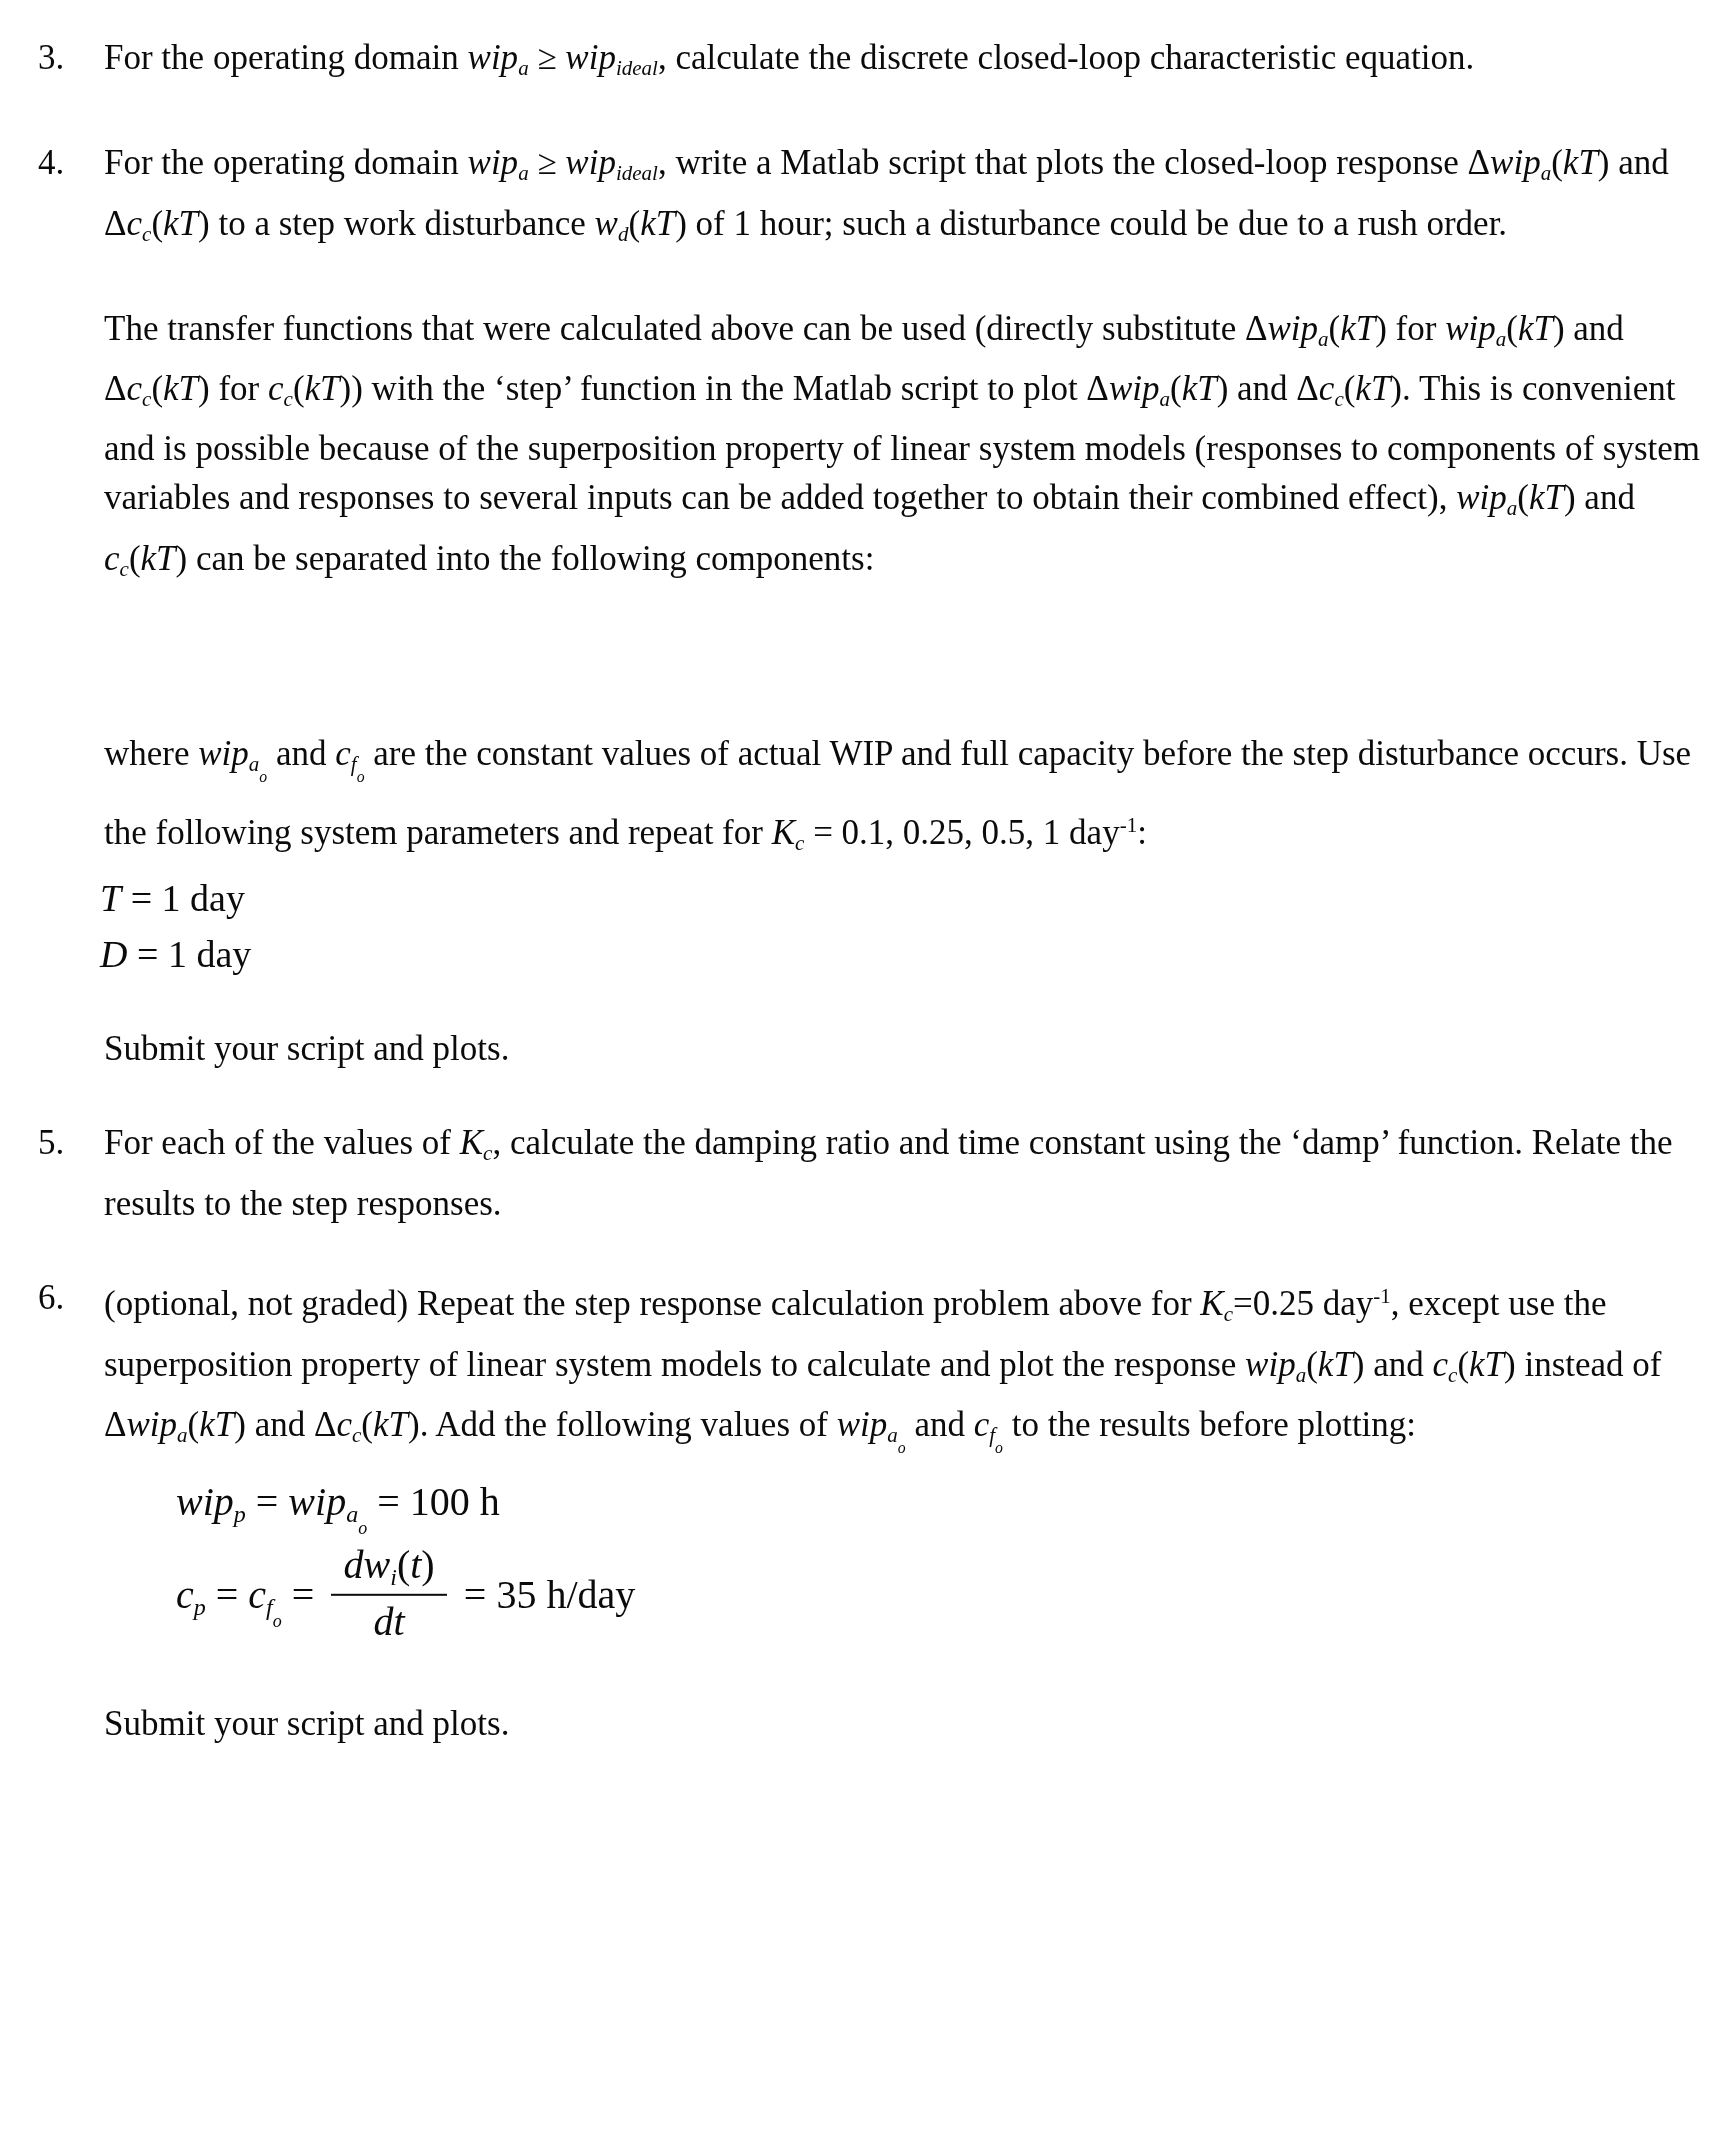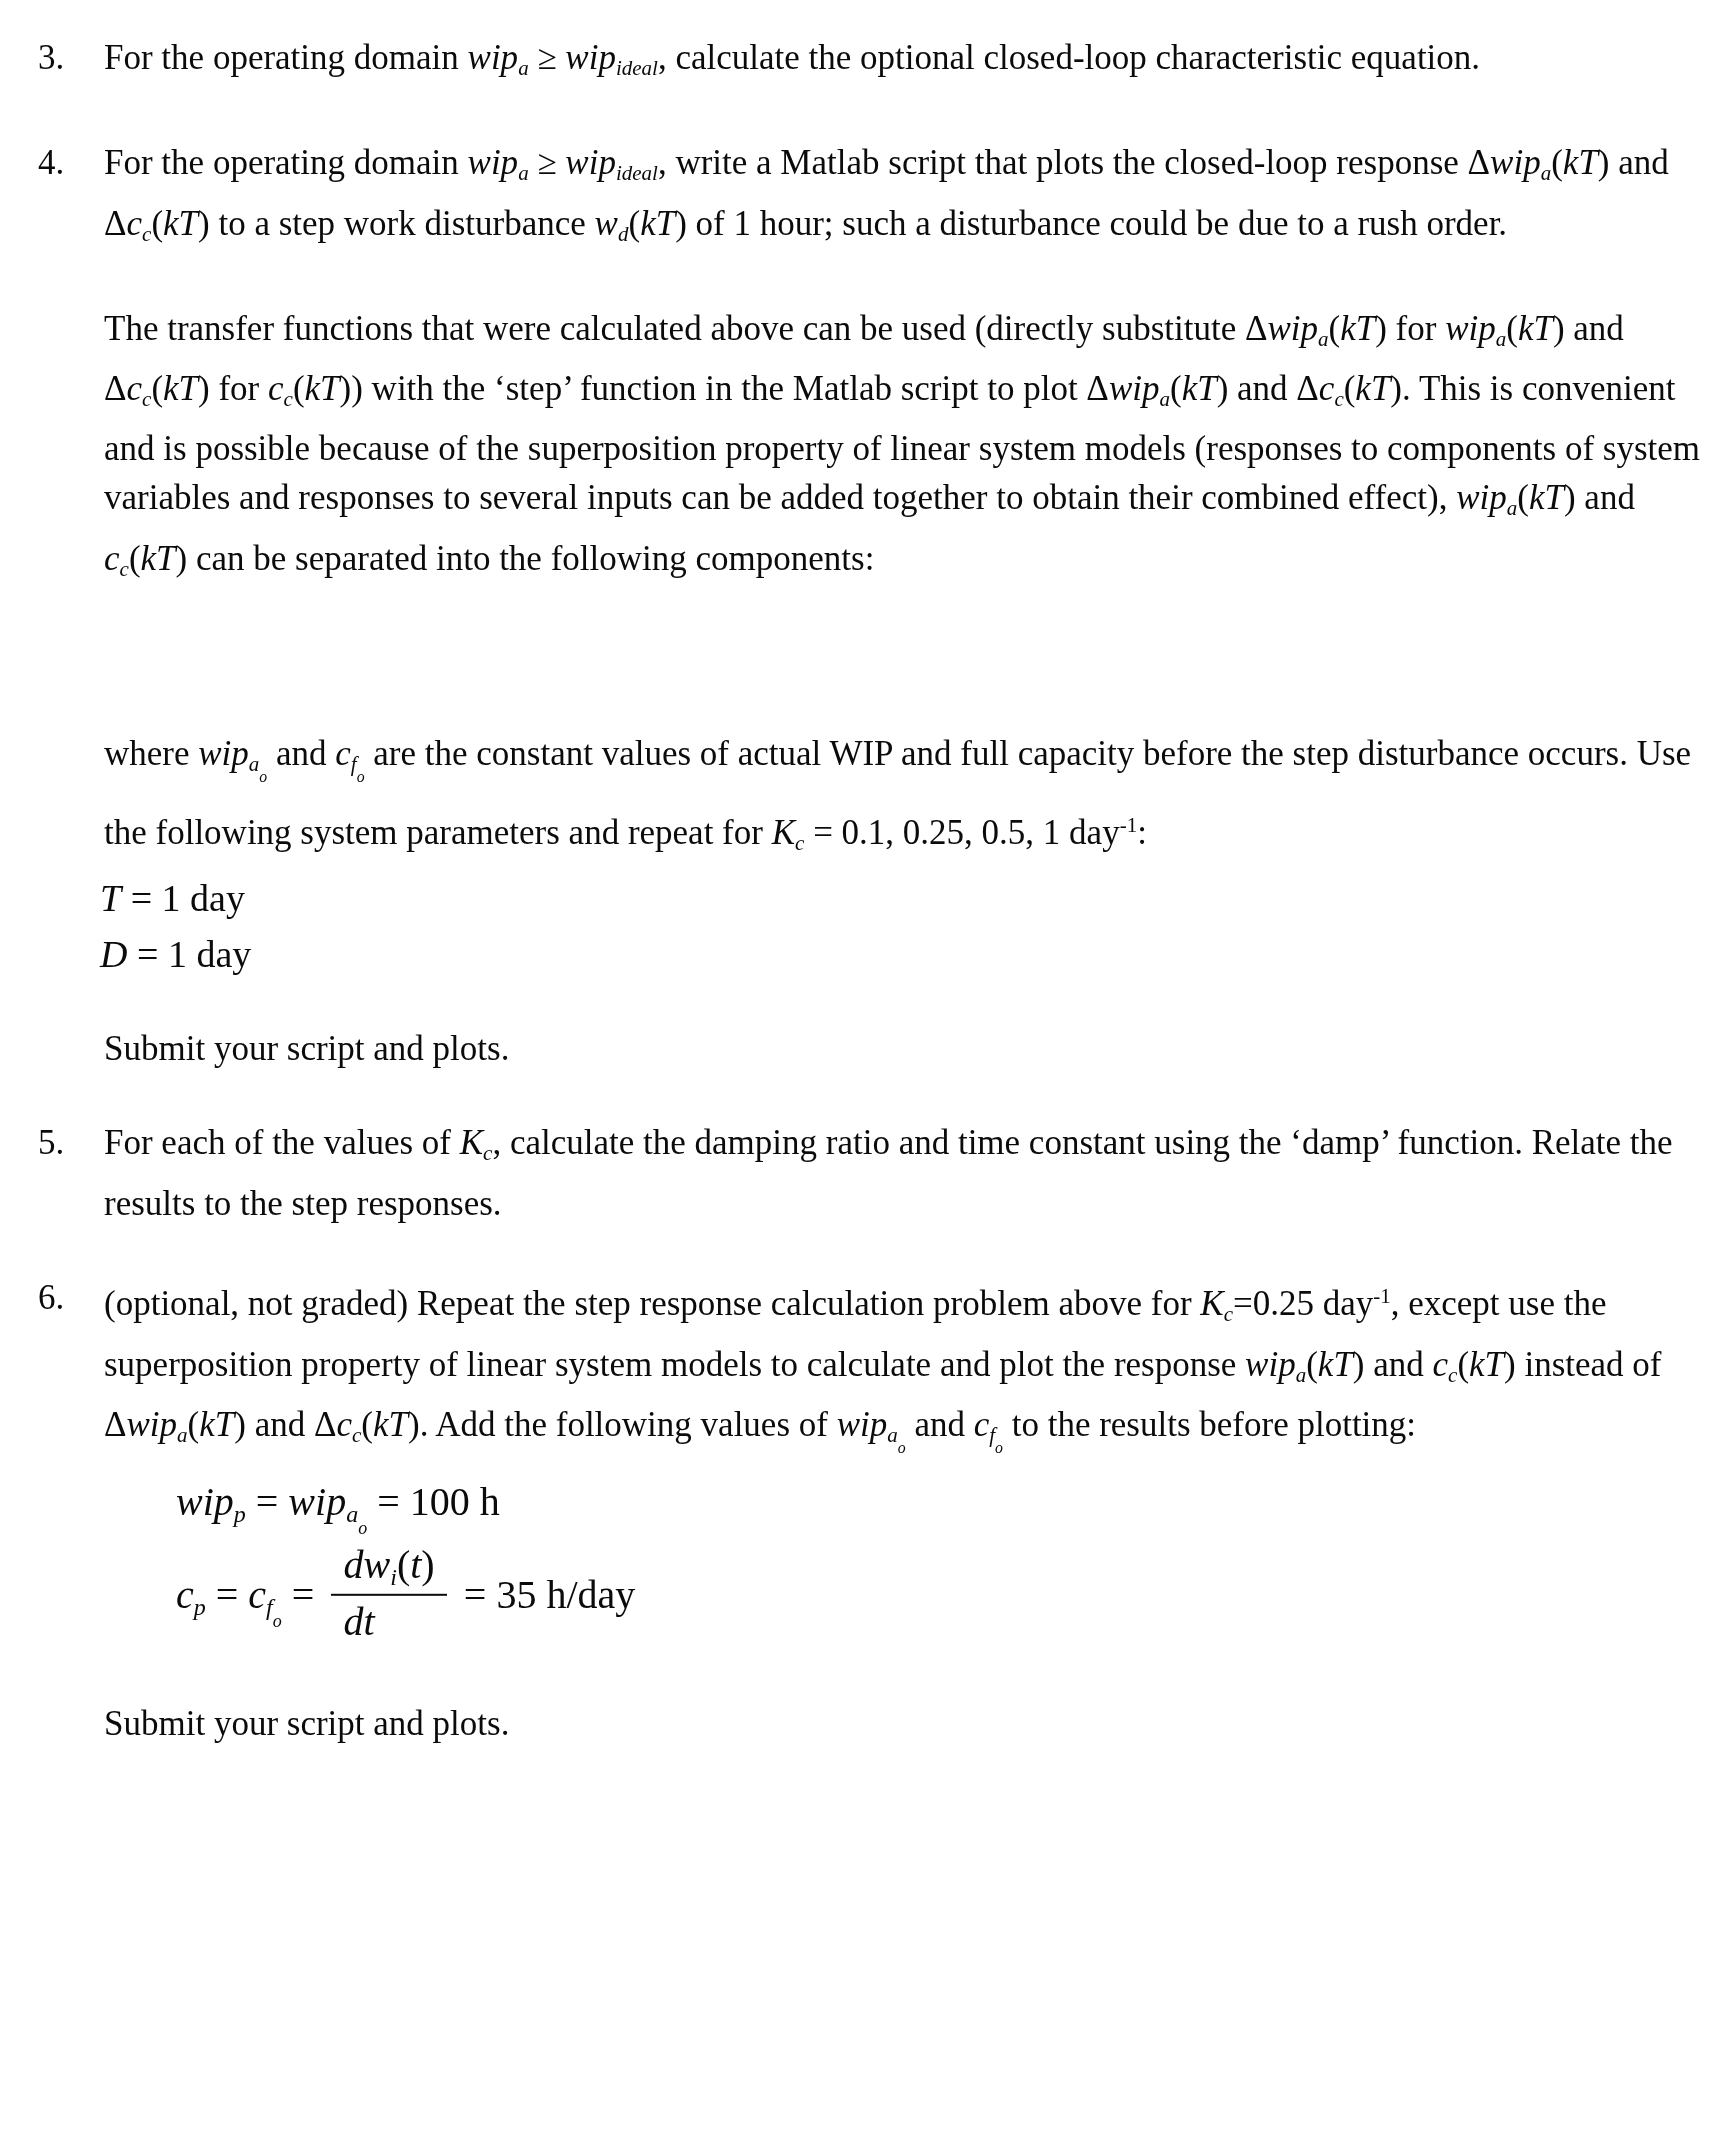--- a/index.html
+++ b/index.html
@@ -12,32 +12,32 @@
   .numbered{position:relative;padding-left:66px;}
   .inum{position:absolute;left:0;top:0;}
   .para{margin-left:66px;}
   .eq{margin-left:66px;font-size:40px;line-height:1.75;}
   .eq2{margin-left:138px;font-size:40px;line-height:1.35;padding:3.5px 0;}
   .line2{margin-left:62px;font-size:38px;padding-top:7px;}
   .it{font-style:italic;}
   .sb{font-size:0.60em;vertical-align:-0.30em;}
   .sb2{font-size:0.45em;vertical-align:-1.05em;}
   .sp{font-size:0.60em;vertical-align:0.55em;}
-  .frac{display:inline-block;vertical-align:middle;
+  .frac{display:inline-block;vertical-align:middle;text-align:center;
         margin:0 7px;transform:translateY(-5.2px);}
   .frac .fnum{display:block;padding:0 12.2px 1.7px;line-height:1.15;}
   .frac .fden{display:block;border-top:2.6px solid currentColor;
               padding:3.5px 12.2px 0;line-height:1.15;}
 </style>
 </head>
 <body>
 
 <div class="page">
   <div>
-      <div class="blk numbered"><span class="inum">3.</span><span><span>For the operating domain </span><span class="it">wip</span><span class="it sb">a</span><span> ≥ </span><span class="it">wip</span><span class="it sb">ideal</span><span>, calculate the optional closed-loop characteristic equation.</span></span></div>
+      <div class="blk numbered"><span class="inum">3.</span><span><span>For the operating domain </span><span class="it">wip</span><span class="it sb">a</span><span> ≥ </span><span class="it">wip</span><span class="it sb">ideal</span><span>, calculate the discrete closed-loop characteristic equation.</span></span></div>
       <div class="blk blank"></div>
       <div class="blk numbered"><span class="inum">4.</span><span><span>For the operating domain </span><span class="it">wip</span><span class="it sb">a</span><span> ≥ </span><span class="it">wip</span><span class="it sb">ideal</span><span>, write a Matlab script that plots the closed-loop response Δ</span><span class="it">wip</span><span class="it sb">a</span><span>(</span><span class="it">kT</span><span>)</span><span> and Δ</span><span class="it">c</span><span class="it sb">c</span><span>(</span><span class="it">kT</span><span>)</span><span> to a step work disturbance </span><span class="it">w</span><span class="it sb">d</span><span>(</span><span class="it">kT</span><span>)</span><span> of 1 hour; such a disturbance could be due to a rush order.</span></span></div>
       <div class="blk blank"></div>
       <div class="blk para"><span>The transfer functions that were calculated above can be used (directly substitute Δ</span><span class="it">wip</span><span class="it sb">a</span><span>(</span><span class="it">kT</span><span>)</span><span> for </span><span class="it">wip</span><span class="it sb">a</span><span>(</span><span class="it">kT</span><span>)</span><span> and Δ</span><span class="it">c</span><span class="it sb">c</span><span>(</span><span class="it">kT</span><span>)</span><span> for </span><span class="it">c</span><span class="it sb">c</span><span>(</span><span class="it">kT</span><span>)</span><span>) with the ‘step’ function in the Matlab script to plot Δ</span><span class="it">wip</span><span class="it sb">a</span><span>(</span><span class="it">kT</span><span>)</span><span> and Δ</span><span class="it">c</span><span class="it sb">c</span><span>(</span><span class="it">kT</span><span>)</span><span>. This is convenient and is possible because of the superposition property of linear system models (responses to components of system variables and responses to several inputs can be added together to obtain their combined effect), </span><span class="it">wip</span><span class="it sb">a</span><span>(</span><span class="it">kT</span><span>)</span><span> and </span><span class="it">c</span><span class="it sb">c</span><span>(</span><span class="it">kT</span><span>)</span><span> can be separated into the following components:</span></div>
       <div class="blk blank"></div>
       <div class="blk blank"></div>
       <div class="blk blank"></div>
       <div class="blk para"><span>where </span><span class="it">wip</span><span class="it sb">a</span><span class="it sb2">o</span><span> and </span><span class="it">c</span><span class="it sb">f</span><span class="it sb2">o</span><span> are the constant values of actual WIP and full capacity before the step disturbance occurs. Use the following system parameters and repeat for </span><span class="it">K</span><span class="it sb">c</span><span> = 0.1, 0.25, 0.5, 1 day</span><span class="sp">-1</span><span>:</span></div>
       <div class="blk line2"><span class="it">T</span><span> = 1 day</span></div>
       <div class="blk line2"><span class="it">D</span><span> = 1 day</span></div>

